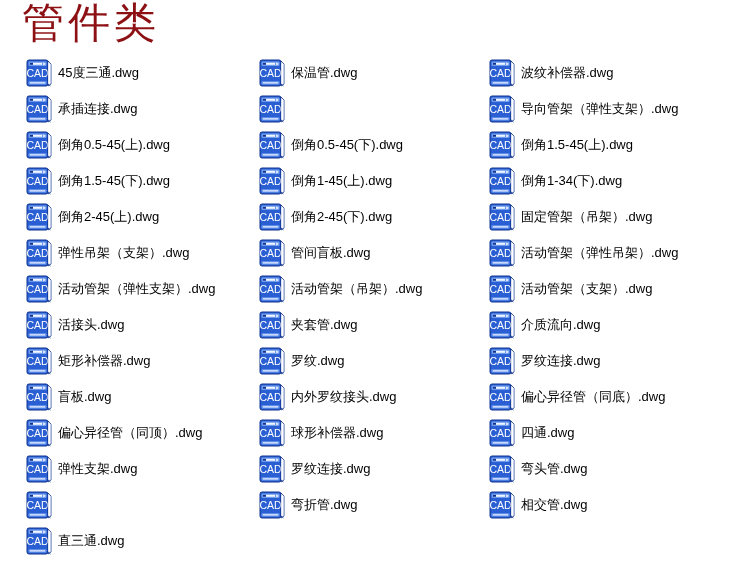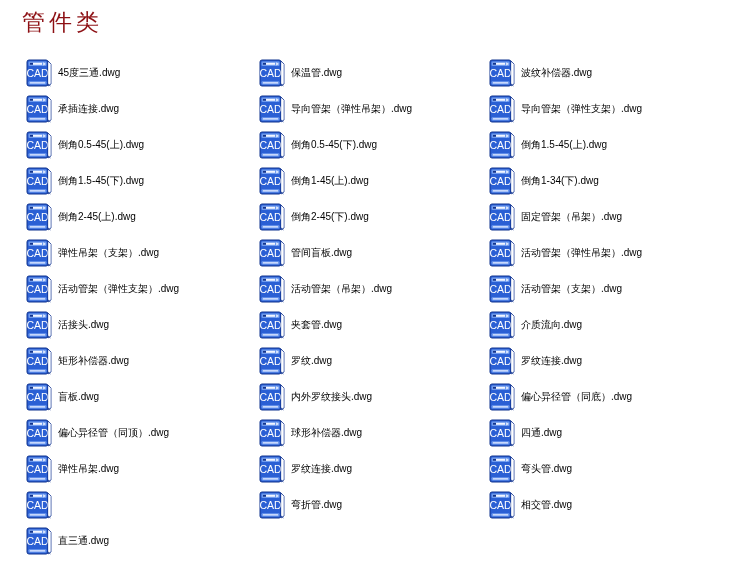--- a/index.html
+++ b/index.html
@@ -15,21 +15,21 @@
     font-family: "Liberation Sans", "DejaVu Sans", sans-serif;
     -webkit-font-smoothing: antialiased;
   }
 
   
   #page-title {
     position: absolute;
     left: 22px;
     top: 3px;
     font-family: "Liberation Serif", "DejaVu Serif", serif;
-    font-size: 23px;
+    font-size: 42px;
     line-height: 40px;
     font-weight: 400;
     color: #8d1014;
     letter-spacing: 4px;
     white-space: nowrap;
   }
 
   
   #file-grid {
     position: absolute;
@@ -59,21 +59,21 @@
     width: 26px;
     height: 28px;
     flex: 0 0 26px;
     margin-right: 6px;
     border-radius: 13px;
   }
   .cad-icon svg { display: block; }
 
   
   .file-label {
-    font-size: 10px;
+    font-size: 13px;
     line-height: 16px;
     color: #000000;
     white-space: nowrap;
     font-family: "Liberation Sans", "DejaVu Sans", sans-serif;
   }
 </style>
 </head>
 <body style="background: rgb(255, 255, 255);">
 
 <div id="page-title" style="color: rgb(141, 16, 20);">管件类</div>
@@ -163,21 +163,20 @@
             <rect x="4" y="3.8" width="3" height="2" fill="#11348f"></rect>
             <path d="M17.2 3.2 L20 4.9 L17.2 6.6 Z" fill="#e9f0ff"></path>
             <rect x="2.5" y="22.2" width="18" height="3.2" rx="1" ry="1" fill="#6f9bee"></rect>
             <rect x="4" y="23.2" width="15" height="1.3" fill="#dde8ff"></rect>
             <text x="11.5" y="17.6" text-anchor="middle" font-family="Liberation Sans, sans-serif" font-size="10.5" fill="#ffffff">CAD</text>
             <path d="M22 2 L25 5 L25 25 L22 27 Z" fill="#e6eeff" stroke="#11348f" stroke-width="0.8" stroke-linejoin="round"></path>
             <path d="M22.3 3 L24.4 5.2 L24.4 24.4 L22.3 25.8 Z" fill="#ffffff"></path>
             <path d="M21.6 24.6 L24.4 26.9" stroke="#11348f" stroke-width="0.9"></path>
           </svg>
         </span>
-        <span class="file-label">导向管架（弹性吊架）.dwg</span>
       </div>
       <div class="file-cell col-2">
         <span class="cad-icon">
           <svg width="26" height="28" viewBox="0 0 26 28" xmlns="http://www.w3.org/2000/svg">
             <rect x="1" y="1" width="21" height="26" rx="2" ry="2" fill="#2a5fd4" stroke="#11348f" stroke-width="1"></rect>
             <rect x="2.5" y="2.5" width="18" height="4.5" rx="1" ry="1" fill="#6f9bee"></rect>
             <rect x="4" y="3.8" width="12" height="2" fill="#f2f6ff"></rect>
             <rect x="4" y="3.8" width="3" height="2" fill="#11348f"></rect>
             <path d="M17.2 3.2 L20 4.9 L17.2 6.6 Z" fill="#e9f0ff"></path>
             <rect x="2.5" y="22.2" width="18" height="3.2" rx="1" ry="1" fill="#6f9bee"></rect>
@@ -705,21 +704,21 @@
             <rect x="4" y="3.8" width="3" height="2" fill="#11348f"></rect>
             <path d="M17.2 3.2 L20 4.9 L17.2 6.6 Z" fill="#e9f0ff"></path>
             <rect x="2.5" y="22.2" width="18" height="3.2" rx="1" ry="1" fill="#6f9bee"></rect>
             <rect x="4" y="23.2" width="15" height="1.3" fill="#dde8ff"></rect>
             <text x="11.5" y="17.6" text-anchor="middle" font-family="Liberation Sans, sans-serif" font-size="10.5" fill="#ffffff">CAD</text>
             <path d="M22 2 L25 5 L25 25 L22 27 Z" fill="#e6eeff" stroke="#11348f" stroke-width="0.8" stroke-linejoin="round"></path>
             <path d="M22.3 3 L24.4 5.2 L24.4 24.4 L22.3 25.8 Z" fill="#ffffff"></path>
             <path d="M21.6 24.6 L24.4 26.9" stroke="#11348f" stroke-width="0.9"></path>
           </svg>
         </span>
-        <span class="file-label">弹性吊架.dwg</span>
+        <span class="file-label">弹性支架.dwg</span>
       </div>
       <div class="file-cell col-1">
         <span class="cad-icon">
           <svg width="26" height="28" viewBox="0 0 26 28" xmlns="http://www.w3.org/2000/svg">
             <rect x="1" y="1" width="21" height="26" rx="2" ry="2" fill="#2a5fd4" stroke="#11348f" stroke-width="1"></rect>
             <rect x="2.5" y="2.5" width="18" height="4.5" rx="1" ry="1" fill="#6f9bee"></rect>
             <rect x="4" y="3.8" width="12" height="2" fill="#f2f6ff"></rect>
             <rect x="4" y="3.8" width="3" height="2" fill="#11348f"></rect>
             <path d="M17.2 3.2 L20 4.9 L17.2 6.6 Z" fill="#e9f0ff"></path>
             <rect x="2.5" y="22.2" width="18" height="3.2" rx="1" ry="1" fill="#6f9bee"></rect>

